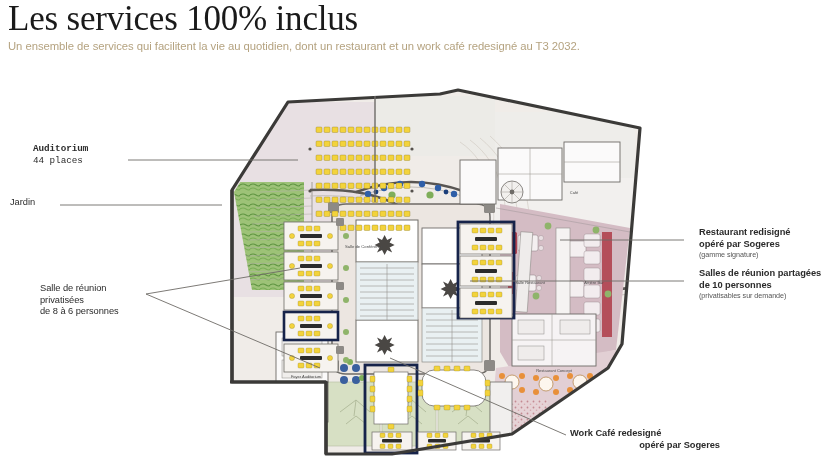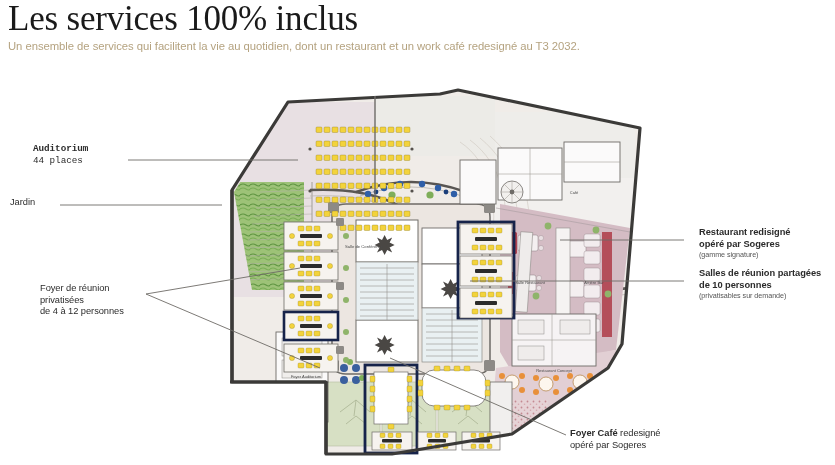--- a/index.html
+++ b/index.html
@@ -52,21 +52,22 @@
   .callout .sub {
     font-weight: normal;
   }
   .callout .note {
     font-weight: normal;
     font-size: 7.2px;
     line-height: 9px;
     color: #555555;
   }
   .callout .reg {
-    font-weight: normal;
+    font-weight: bold;
+    text-align: right;
   }
 
   #callout-auditorium { left: 33px; top: 143px; font-family: Liberation Mono, monospace; }
   #callout-jardin     { left: 10px; top: 197px; }
   #callout-salles-priv{ left: 40px; top: 283px; }
   #callout-restaurant { left: 699px; top: 227px; width: 140px; }
   #callout-salles-part{ left: 699px; top: 268px; width: 140px; }
   #callout-workcafe   { left: 570px; top: 428px; width: 150px; }
 
   
@@ -780,35 +781,35 @@
 <div class="callout" id="callout-auditorium">
   <div>Auditorium</div>
   <div class="sub">44 places</div>
 </div>
 
 <div class="callout" id="callout-jardin">
   <div class="sub">Jardin</div>
 </div>
 
 <div class="callout" id="callout-salles-priv">
-  <div class="sub">Foyer de réunion</div>
+  <div class="sub">Salle de réunion</div>
   <div class="sub">privatisées</div>
-  <div class="sub">de 4 à 12 personnes</div>
+  <div class="sub">de 8 à 6 personnes</div>
 </div>
 
 <div class="callout" id="callout-restaurant">
   <div>Restaurant redisigné</div>
   <div>opéré par Sogeres</div>
   <div class="note">(gamme signature)</div>
 </div>
 
 <div class="callout" id="callout-salles-part">
   <div>Salles de réunion partagées</div>
   <div>de 10 personnes</div>
   <div class="note">(privatisables sur demande)</div>
 </div>
 
 <div class="callout" id="callout-workcafe">
   <div>
-    <span>Foyer Café</span><span class="reg"> redesigné</span>
+    <span>Work Café</span><span class="reg"> redesigné</span>
   </div>
   <div class="reg">opéré par Sogeres</div>
 </div>
 
 </body></html>

